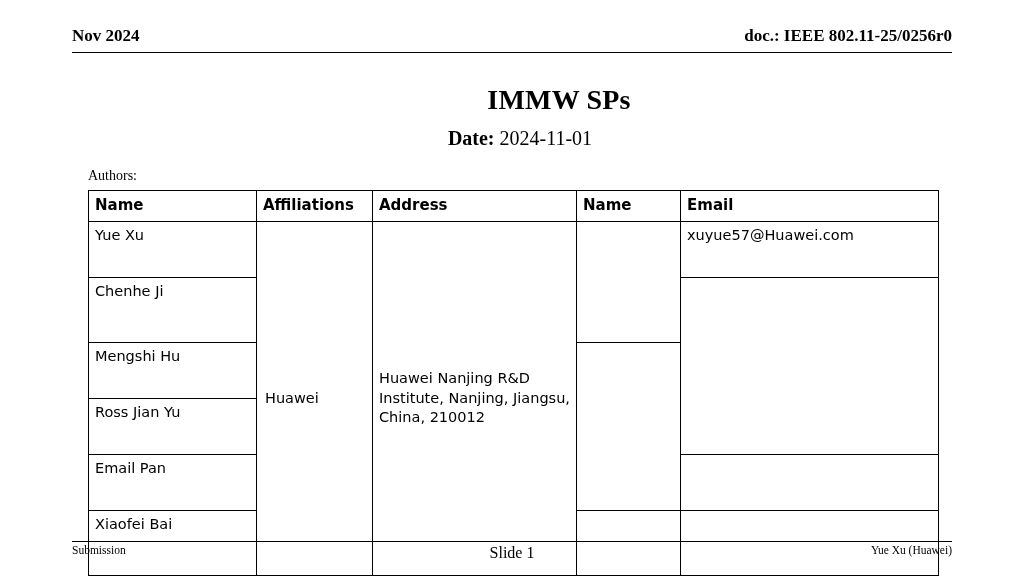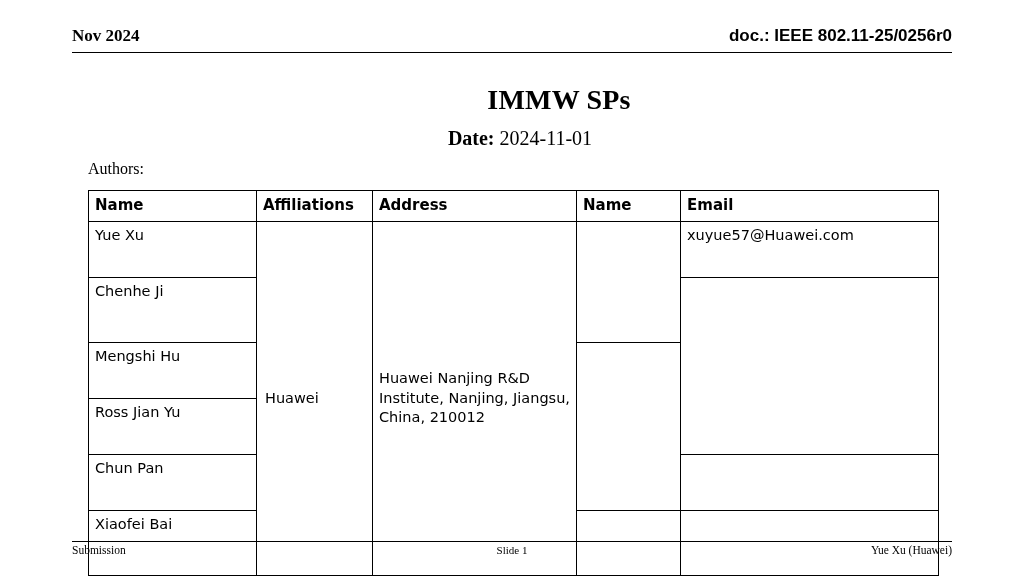--- a/index.html
+++ b/index.html
@@ -31,21 +31,21 @@
     justify-content: space-between;
     align-items: flex-end;
     font-weight: bold;
     font-size: 17px;
   }
   .header-date {
     font-family: "Liberation Serif", serif;
     text-align: right;
   }
   .header-doc {
-    font-family: Liberation Sans, sans-serif;
+    font-family: Liberation Serif, serif;
   }
   .header-rule {
     position: absolute;
     left: 72px;
     top: 52px;
     width: 880px;
     height: 0;
     border-top: 1.5px solid #000;
   }
 
@@ -71,22 +71,22 @@
     padding-left: 8px;
   }
   .subtitle .lbl {
     font-weight: bold;
   }
 
   
   .authors-label {
     position: absolute;
     left: 88px;
-    top: 160px;
-    font-size: 16px;
+    top: 168px;
+    font-size: 14px;
   }
 
   
   .authors-table {
     position: absolute;
     left: 88px;
     top: 190px;
     width: 850px;
     border-collapse: collapse;
     table-layout: fixed;
@@ -149,21 +149,21 @@
     width: 880px;
     display: flex;
     justify-content: space-between;
     font-size: 11.5px;
   }
   .footer .center {
     position: absolute;
     left: 0;
     right: 0;
     text-align: center;
-    font-size: 11px;
+    font-size: 16px;
   }
 </style>
 </head>
 <body>
 
 <div class="slide">
 
   <div class="header">
     <div class="header-date">Nov 2024</div>
     <div class="header-doc">doc.: IEEE 802.11-25/0256r0</div>
@@ -209,21 +209,21 @@
         <td class="email-cell" rowspan="3"></td>
       </tr>
       <tr>
         <td class="name-cell">Mengshi Hu</td>
         <td class="blank" rowspan="3"></td>
       </tr>
       <tr>
         <td class="name-cell">Ross Jian Yu</td>
       </tr>
       <tr>
-        <td class="name-cell">Chun Pan</td>
+        <td class="name-cell">Email Pan</td>
         <td class="email-cell"></td>
       </tr>
       <tr>
         <td class="name-cell tall">Xiaofei Bai</td>
         <td class="blank"></td>
         <td class="email-cell"></td>
       </tr>
     </tbody>
   </table>
 

